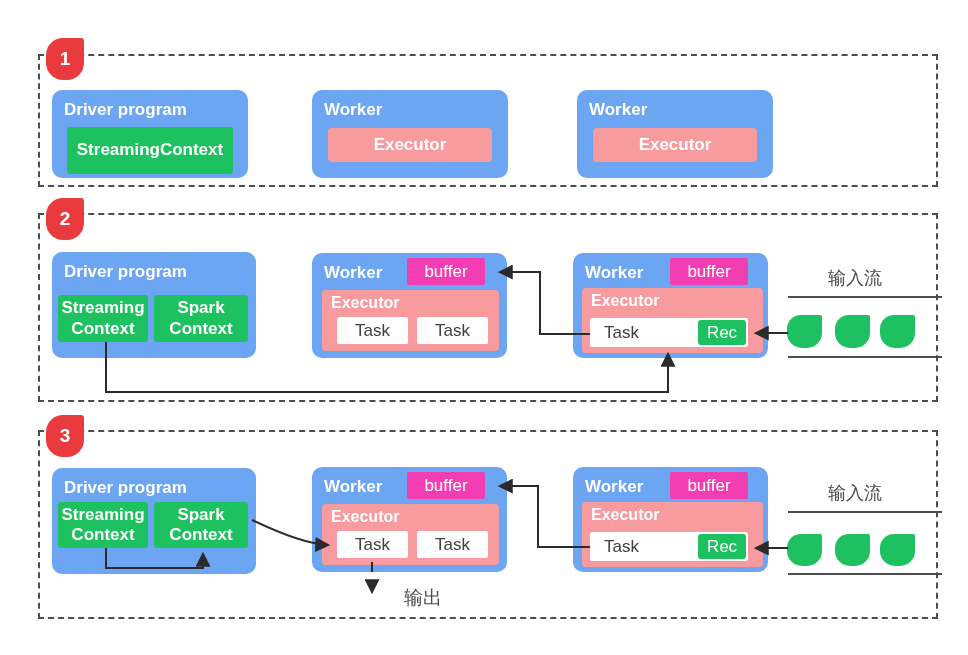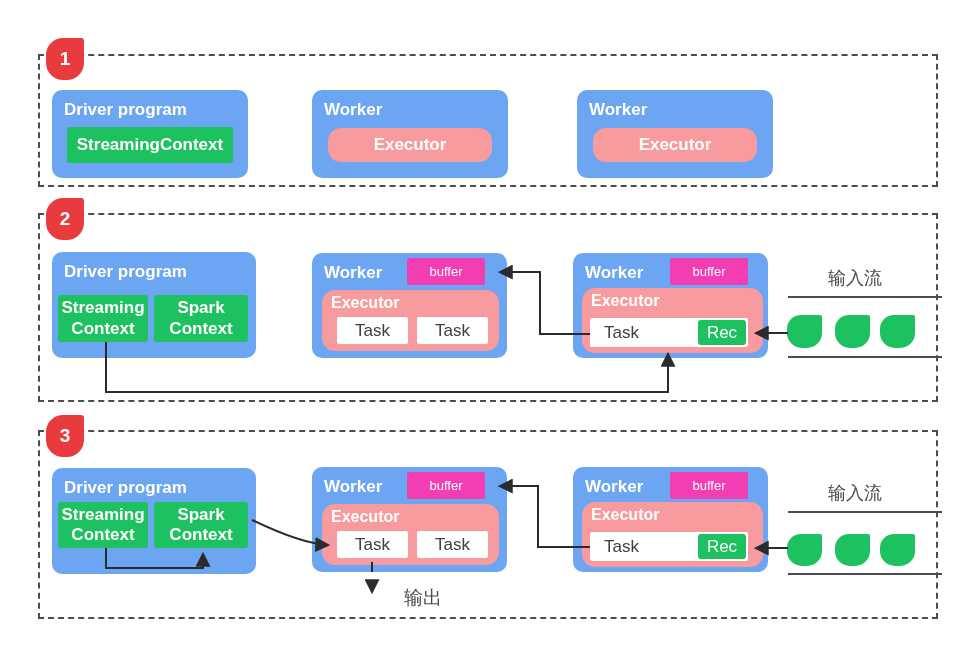--- a/index.html
+++ b/index.html
@@ -13,25 +13,25 @@
     position:absolute;width:38px;height:42px;background:var(--red);
     border-radius:17px 3px 17px 17px;color:#fff;font-weight:bold;font-size:19px;
     display:flex;align-items:center;justify-content:center;z-index:5;
   }
   .bluebox{position:absolute;background:var(--blue);border-radius:10px;z-index:2;}
   .box-title{position:absolute;left:12px;top:10px;color:#fff;font-weight:bold;font-size:17px;white-space:nowrap;}
   .greenbox{
     position:absolute;background:var(--green);border-radius:3px;color:#fff;font-weight:bold;
     font-size:17px;line-height:1.2;display:flex;align-items:center;justify-content:center;text-align:center;
   }
-  .pinkbox{position:absolute;background:var(--pink);border-radius:13px;}
+  .pinkbox{position:absolute;background:var(--pink);border-radius:4px;}
   .exec-title{position:absolute;left:9px;top:4px;color:#fff;font-weight:bold;font-size:16px;}
   .exec-center{display:flex;align-items:center;justify-content:center;color:#fff;font-weight:bold;font-size:17px;}
   .magentabox{
-    position:absolute;background:var(--magenta);border-radius:2px;color:#fff;font-size:13px;
+    position:absolute;background:var(--magenta);border-radius:2px;color:#fff;font-size:17px;
     display:flex;align-items:center;justify-content:center;z-index:3;
   }
   .taskbox{
     position:absolute;background:#ffffff;border-radius:2px;color:#3f3f3f;font-size:17px;
     display:flex;align-items:center;justify-content:center;
   }
   .taskstrip{position:absolute;background:#ffffff;border-radius:2px;color:#3f3f3f;font-size:17px;}
   .taskstrip .tlabel{position:absolute;left:14px;top:50%;transform:translateY(-50%);}
   .recbox{
     position:absolute;right:2px;top:2px;width:48px;height:25px;background:var(--green);border-radius:3px;
@@ -46,21 +46,21 @@
 
 <div id="stage" style="--blue: #6CA5F2; --green: #1EC15F; --pink: #F89B9E; --magenta: #F23EB2; --red: #E93B3E; --line: #2f2f2f; --ink: #4a4a4a;">
 
   <div class="panel" style="left:38px;top:54px;width:896px;height:129px;"></div>
   <div class="badge" style="left:46px;top:38px;">
     <span>1</span>
   </div>
 
   <div class="bluebox" style="left:52px;top:90px;width:196px;height:88px;">
     <div class="box-title">Driver program</div>
-    <div class="greenbox" style="left:15px;top:37px;width:166px;height:36px;">
+    <div class="greenbox" style="left:15px;top:37px;width:166px;height:47px;">
       <span>StreamingContext</span>
     </div>
   </div>
 
   <div class="bluebox" style="left:312px;top:90px;width:196px;height:88px;">
     <div class="box-title">Worker</div>
     <div class="pinkbox exec-center" style="left:16px;top:38px;width:164px;height:34px;">
       <span>Executor</span>
     </div>
   </div>

